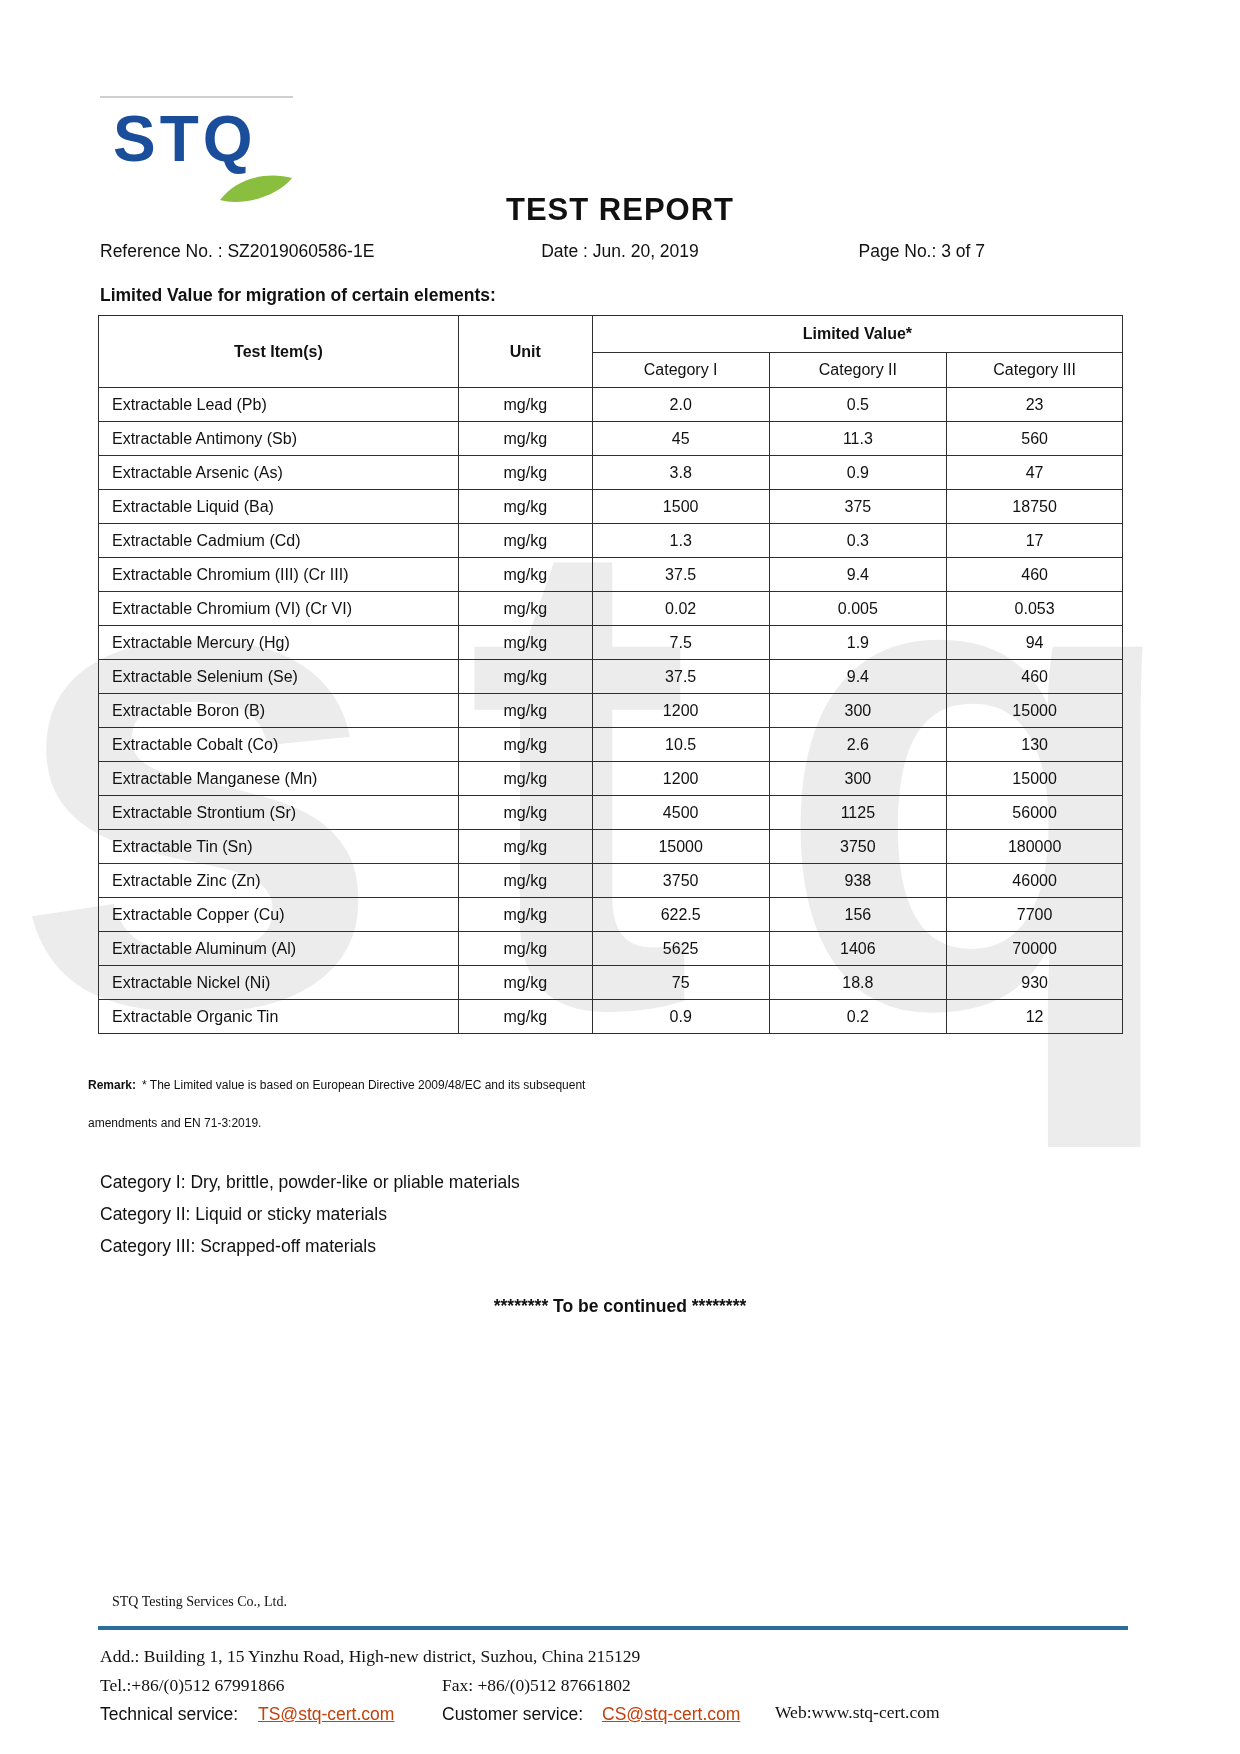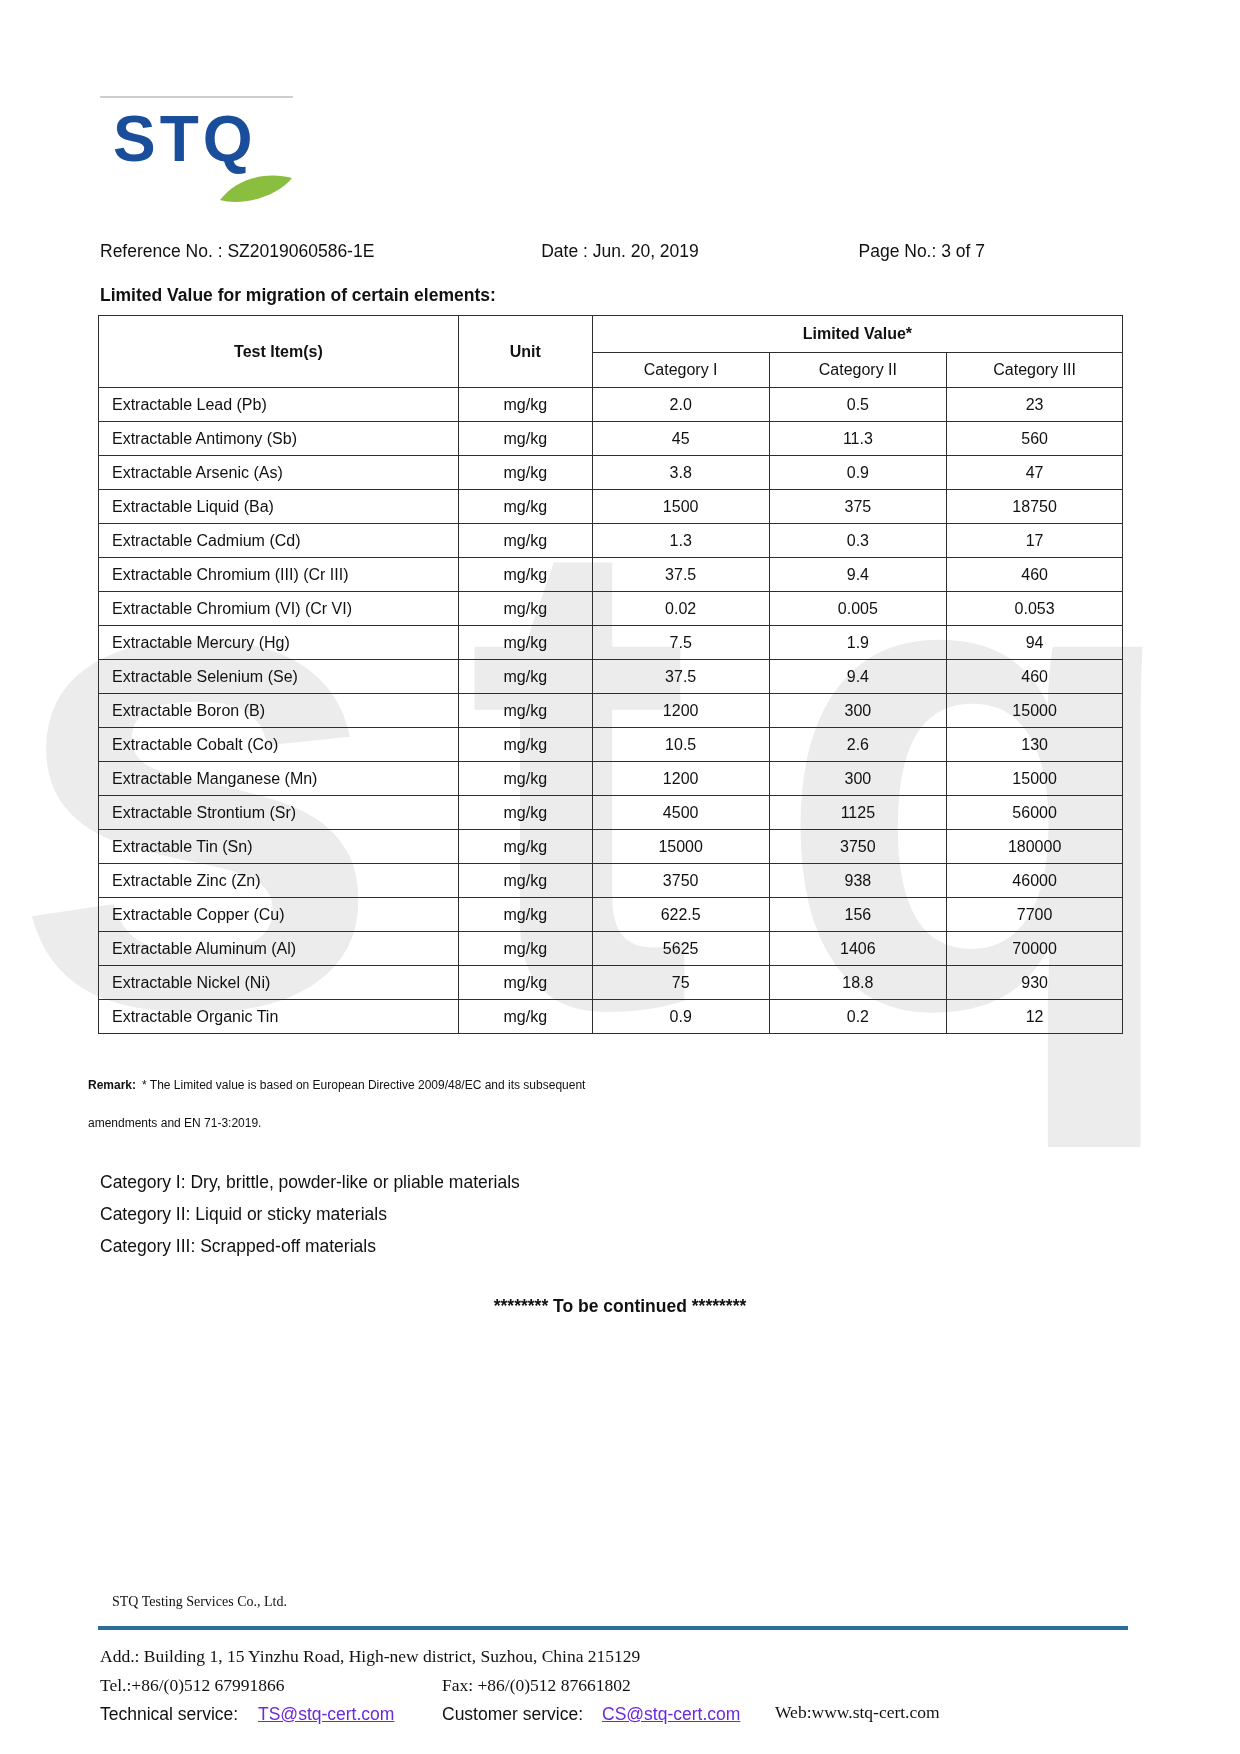--- a/index.html
+++ b/index.html
@@ -98,38 +98,39 @@
   .addr { left: 100px; top: 1646px; }
   .telrow { left: 0; top: 1675px; width: 100%; height: 22px; }
   .telrow .tel { position: absolute; left: 100px; }
   .telrow .fax { position: absolute; left: 442px; }
   .telrow .web { position: absolute; left: 775px; margin-top: 27px; }
   .svcrow { left: 0; top: 1704px; width: 100%; height: 24px; font-size: 17.5px; }
   .svcrow .tsl { position: absolute; left: 100px; }
   .svcrow .tse { position: absolute; left: 258px; }
   .svcrow .csl { position: absolute; left: 442px; }
   .svcrow .cse { position: absolute; left: 602px; }
-  .link { color: #6d28d9; text-decoration: underline; cursor: pointer; }
+  .link { color: #c2410c; text-decoration: underline; cursor: pointer; }
 </style>
 </head>
 <body>
 
 <div class="page">
 
   <div class="watermark">stq</div>
 
   <div class="layer topline"></div>
 
   <div class="layer logo">
     <span class="logo-text">STQ</span>
     <svg class="logo-leaf" width="80" height="40" viewBox="0 0 80 40">
       <path d="M4 30 C 22 6, 54 2, 76 8 C 60 28, 24 36, 4 30 Z" fill="#8abe3e"></path>
     </svg>
   </div>
 
+  <div class="layer title">TEST REPORT</div>
 
   <div class="layer meta">
     <span class="ref">Reference No. : SZ2019060586-1E</span>
     <span class="date">Date : Jun. 20, 2019</span>
     <span class="pageno">Page No.: 3 of 7</span>
   </div>
 
   <div class="layer section-title">Limited Value for migration of certain elements:</div>
 
   <table class="limits">

